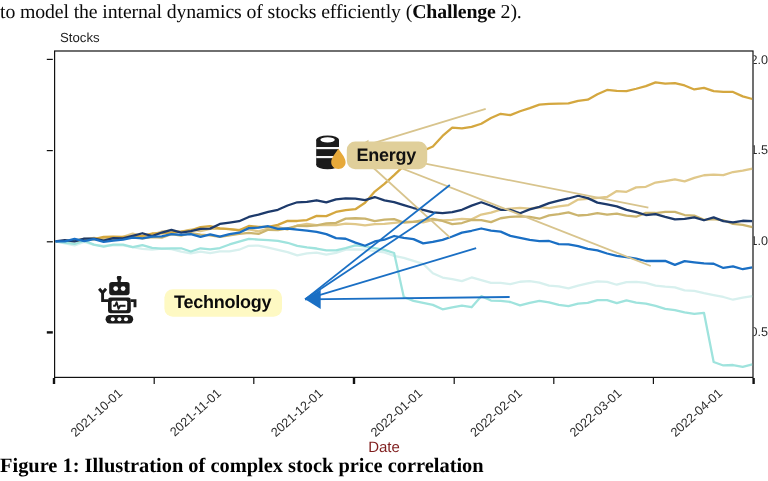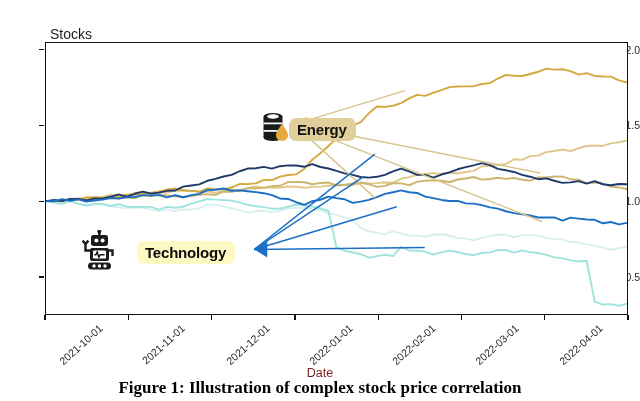--- a/index.html
+++ b/index.html
@@ -11,21 +11,21 @@
   .paper-line{
     position:absolute;left:0;top:0;width:640px;
     font-family:"Liberation Serif",serif;
     font-size:16.5px;letter-spacing:-.1px;white-space:nowrap;
     color:#0a0a0a;
   }
   .paper-line .b{font-weight:bold;}
 
   
   .caption{
-    position:absolute;left:0;top:378px;width:640px;text-align:center;
+    position:absolute;left:0;top:378px;width:640px;
     font-family:"Liberation Serif",serif;
     font-size:17px;font-weight:bold;color:#000;white-space:nowrap;
   }
 
   
   #figure{position:absolute;left:0;top:22px;width:640px;height:352px;}
 
   
   #plot{
     position:absolute;left:45px;top:20px;width:583px;height:273px;
@@ -46,21 +46,21 @@
     position:absolute;font-size:10.5px;color:#2b2b2b;white-space:nowrap;
     transform-origin:right top;transform:rotate(-42deg);
   }
   #xtitle{
     position:absolute;left:0;top:344px;width:640px;text-align:center;
     font-size:12.5px;color:#7f1d1d;
   }
 
   
   #legend{position:absolute;left:46px;top:4px;}
-  #legend-title{font-size:14px;color:#1d1d1d;margin:0 0 3px 4px;}
+  #legend-title{font-size:11px;color:#1d1d1d;margin:0 0 3px 4px;}
   .legend-row{display:flex;align-items:center;height:15px;}
   .legend-item{display:flex;align-items:center;margin-right:6px;}
   .swatch{width:22px;height:14px;background:#f2f2f2;
           display:flex;align-items:center;justify-content:center;}
   .swatch i{display:block;width:20px;height:2.6px;border-radius:1px;}
   .legend-item span{font-size:11.5px;color:#111;margin-left:5px;}
 
   
   .badge{
     position:absolute;display:flex;align-items:flex-end;
@@ -71,20 +71,23 @@
   #badge-energy{left:289px;top:96px;background:#e0cf9a;color:#111;}
   #badge-tech{left:137px;top:219px;background:#fef9c3;color:#0b0b0b;}
   .badge-ico{position:absolute;}
   #ico-energy{left:258px;top:88px;}
   #ico-tech{left:77px;top:208px;}
 </style>
 </head>
 <body>
 <div id="root">
 
+<div class="paper-line">
+  <span>to model the internal dynamics of stocks efficiently (</span><span class="b">Challenge</span><span> 2).</span>
+</div>
 
 <div id="figure">
 
   <div id="legend">
     <div id="legend-title">Stocks</div>
     <div class="legend-row">
       <div class="legend-item">
         <span class="swatch">
               <i style="background:#1d3a6b"></i>
             </span>

